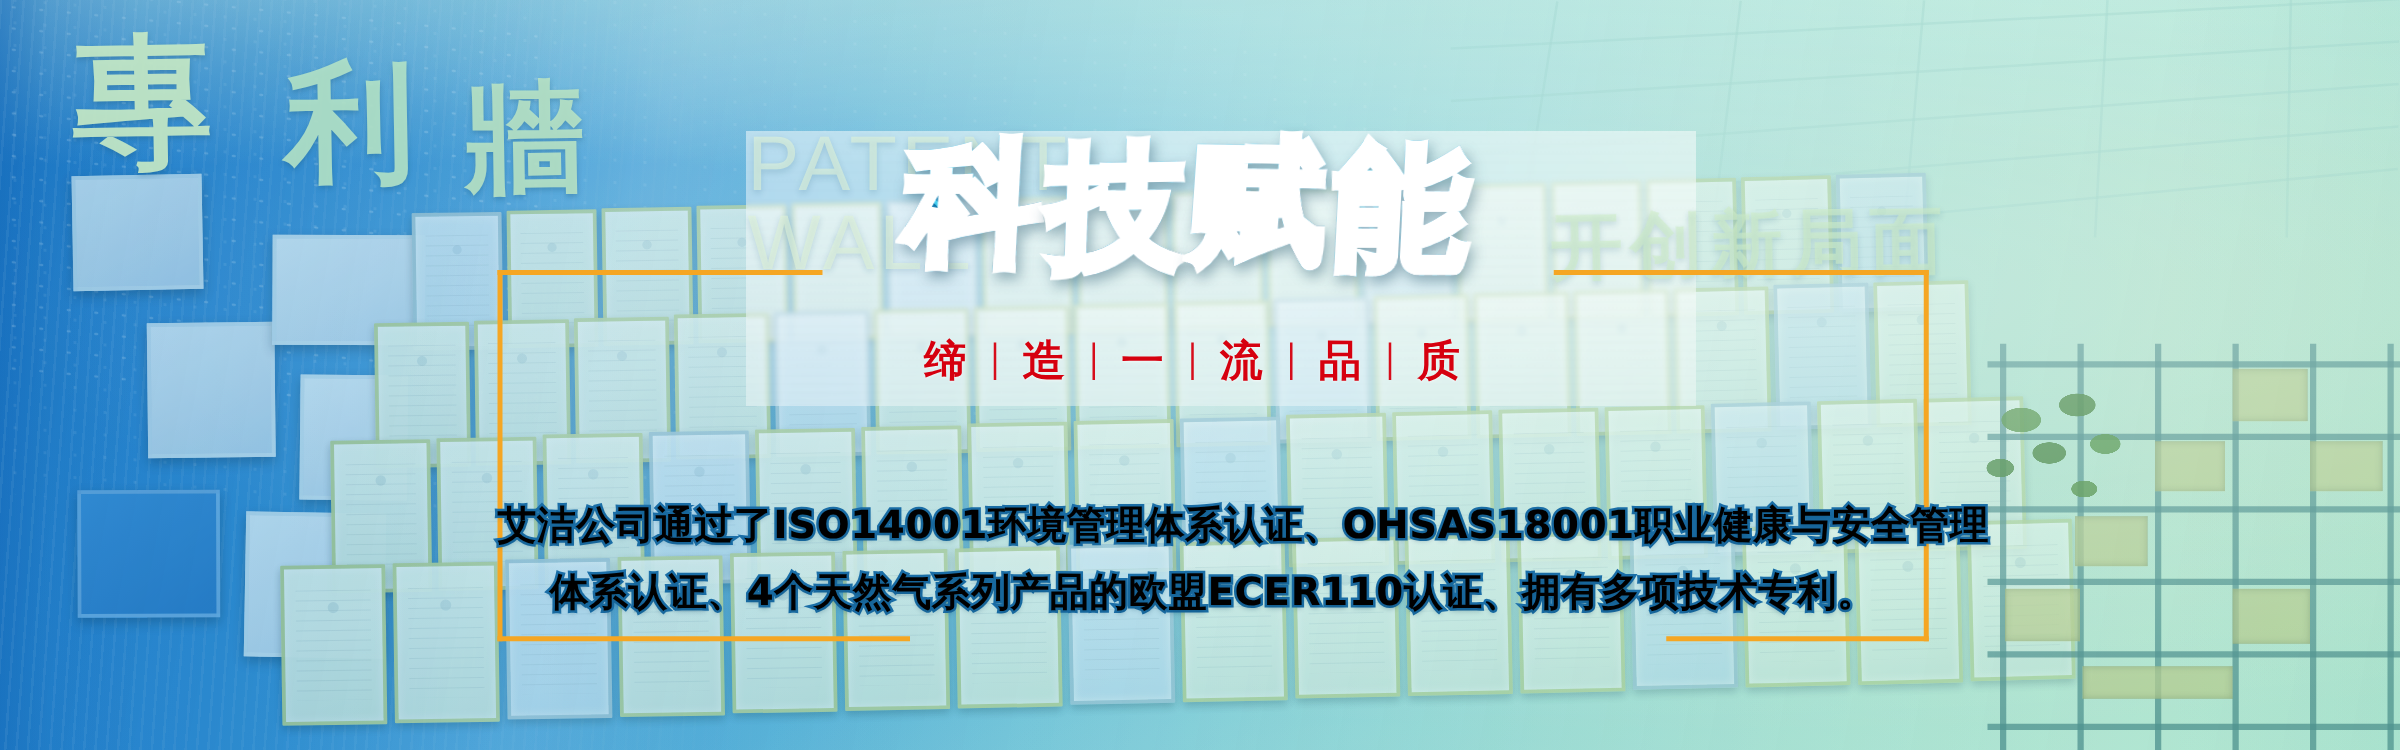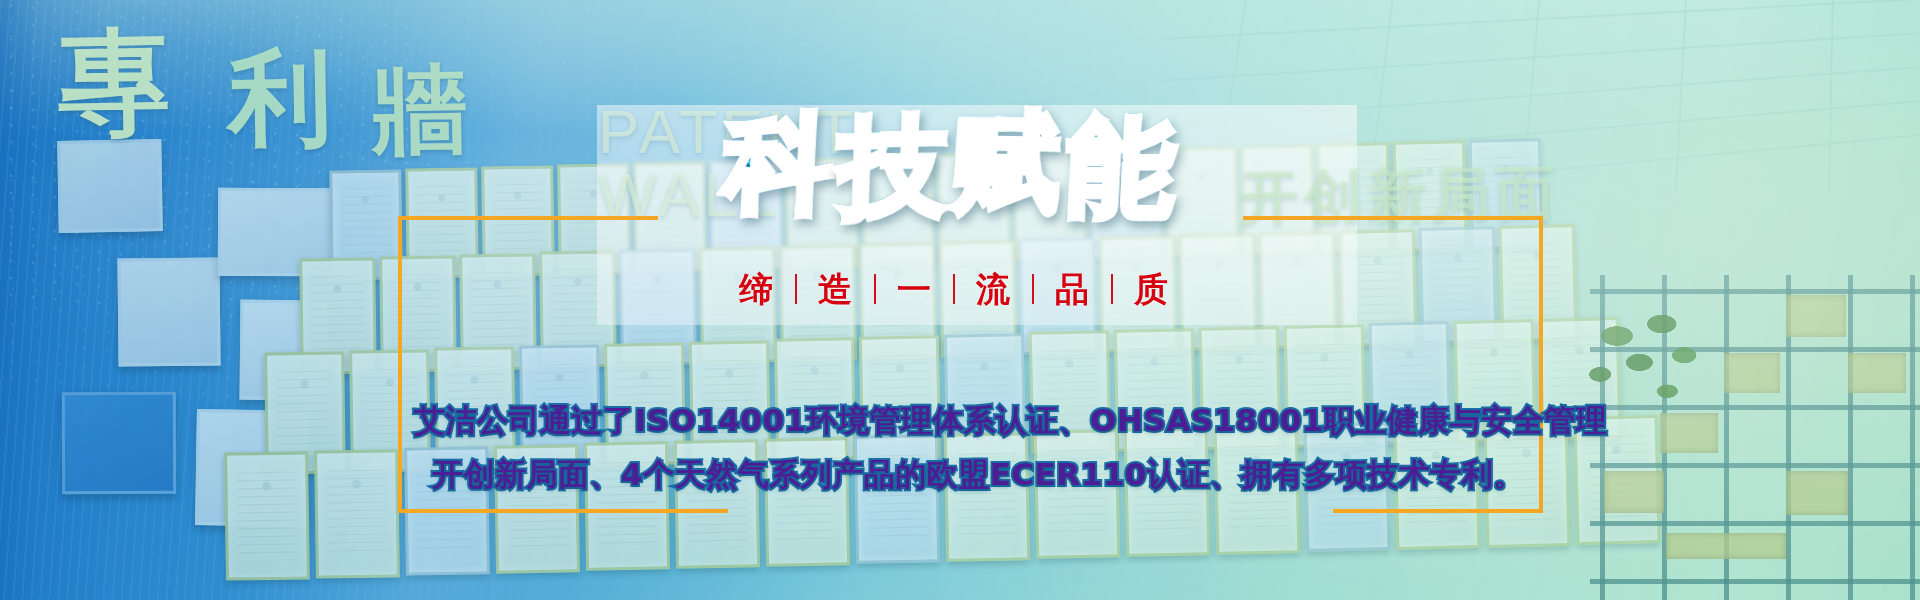--- a/index.html
+++ b/index.html
@@ -242,26 +242,26 @@
   #frame .ln-right{right:0;top:0;width:4px;height:297px;}
   #frame .ln-top-r{right:0;top:0;width:300px;height:4px;}
   #frame .ln-bot-r{right:0;bottom:0;width:210px;height:4px;}
 
   
   #body-copy{
     position:absolute;left:398px;top:398px;width:1145px;
     text-align:center;z-index:7;
   }
   #body-copy p{
-    margin:0 0 10px 16px;
+    margin:0 0 10px 0;
     font-family:"DejaVu Sans","Liberation Sans",sans-serif;
     font-weight:700;
     font-size:31px;line-height:1.42;
     letter-spacing:.5px;
-    color:#4c1d95;
+    color:#000000;
     -webkit-text-stroke:4px #1b6fa8;
     paint-order:stroke fill;
     text-shadow:0 2px 4px rgba(10,60,90,.35);
     white-space:nowrap;
   }
   #body-copy p:last-child{margin-bottom:0;}
 </style>
 </head>
 <body>
 
@@ -426,16 +426,16 @@
     <i class="ln-top-l"></i>
     <i class="ln-left"></i>
     <i class="ln-bot-l"></i>
     <i class="ln-right"></i>
     <i class="ln-top-r"></i>
     <i class="ln-bot-r"></i>
   </div>
 
   <div id="body-copy">
     <p>艾洁公司通过了ISO14001环境管理体系认证、OHSAS18001职业健康与安全管理</p>
-    <p>开创新局面、4个天然气系列产品的欧盟ECER110认证、拥有多项技术专利。</p>
+    <p>体系认证、4个天然气系列产品的欧盟ECER110认证、拥有多项技术专利。</p>
   </div>
 
 </div>
 
 </body></html>

